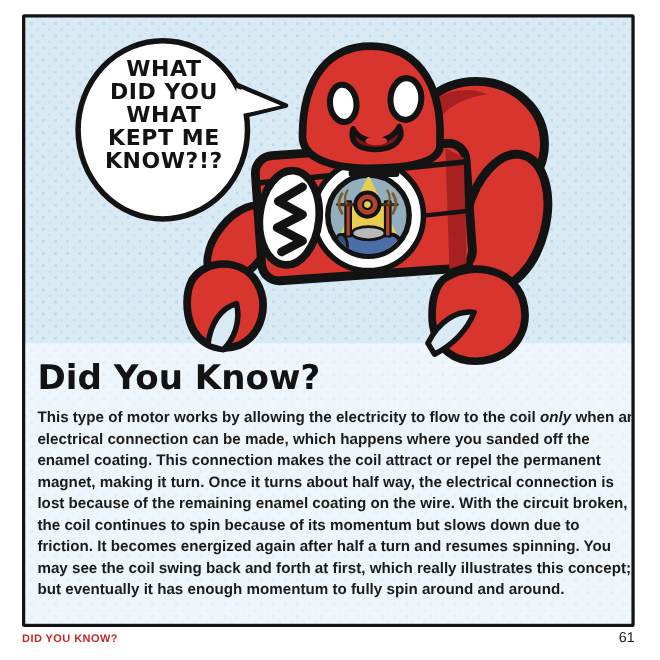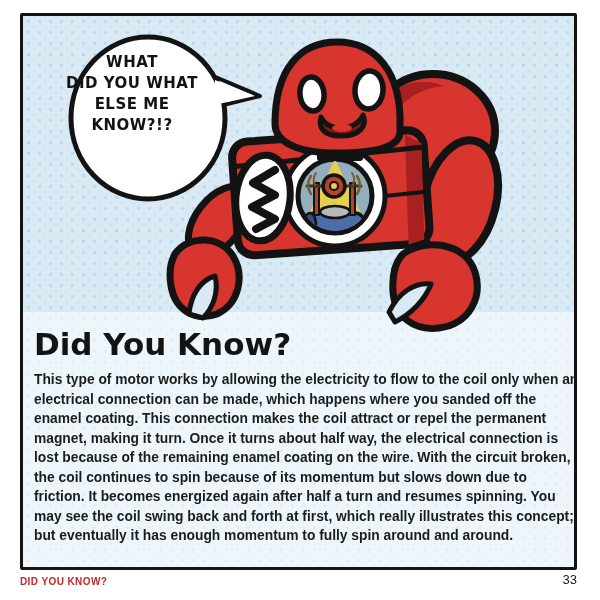--- a/index.html
+++ b/index.html
@@ -17,36 +17,36 @@
     background-size:11px 11px,11px 11px;
     background-position:0 0,5.5px 5.5px;
     overflow:hidden;
   }
   .text-zone-overlay{
     position:absolute;left:0;top:296px;width:551px;height:255px;
     background:rgba(255,255,255,0.55);
   }
   svg.art{position:absolute;left:0;top:0;width:551px;height:551px;}
   .bubble-text{
-    position:absolute;left:33px;top:36px;width:152px;
+    position:absolute;left:50px;top:36px;width:152px;
     text-align:center;color:#131313;
     font-family:"DejaVu Sans",sans-serif;font-weight:bold;
-    font-size:15px;line-height:21px;letter-spacing:0.5px;
+    font-size:20px;line-height:21px;letter-spacing:0.5px;
   }
   .dyk-heading{
     position:absolute;left:11px;top:310px;
     font-family:"DejaVu Sans",sans-serif;font-weight:bold;
     font-size:31px;color:#131313;letter-spacing:0px;
   }
   .dyk-paragraph{
     position:absolute;left:11px;top:354px;width:545px;
     font-family:"Liberation Sans",sans-serif;font-weight:600;
     font-size:13.8px;line-height:19.5px;color:#1c1c1c;
   }
-  .dyk-paragraph .it{text-align:center;}
+  .dyk-paragraph .it{font-style:italic;text-align:center;}
   .footer-left{
     position:absolute;left:20px;top:576px;
     font-family:"Liberation Sans",sans-serif;font-weight:bold;
     font-size:10px;letter-spacing:0.4px;color:#c2272d;
   }
   .footer-page{
     position:absolute;right:23px;top:572px;
     font-family:"Liberation Sans",sans-serif;
     font-size:13px;color:#1c1c1c;
   }
@@ -124,25 +124,25 @@
       <ellipse cx="289" cy="78" rx="12" ry="17" transform="rotate(-6 289 78)" fill="#ffffff" stroke="#131313" stroke-width="5.5"></ellipse>
       <ellipse cx="346" cy="74" rx="14" ry="19" transform="rotate(4 346 74)" fill="#ffffff" stroke="#131313" stroke-width="5.5"></ellipse>
       <path d="M 298,101 C 305,116 332,116 340,99 C 345,110 336,120 318,120 C 300,120 295,111 298,101 Z" fill="#7e1616" stroke="#131313" stroke-width="5"></path>
       <ellipse cx="319" cy="112" rx="10" ry="4" fill="#d7352e"></ellipse>
     </g>
   </svg>
 
   <div class="bubble-text">
     <div>WHAT</div>
     <div>DID YOU WHAT</div>
-    <div>ELSE ME</div>
+    <div>KEPT ME</div>
     <div>KNOW?!?</div>
   </div>
 
   <div class="dyk-heading">Did You Know?</div>
 
   <div class="dyk-paragraph">
     <span>This type of motor works by allowing the electricity to flow to the coil </span><span class="it">only</span><span> when an electrical connection can be made, which happens where you sanded off the enamel coating. This connection makes the coil attract or repel the permanent magnet, making it turn. Once it turns about half way, the electrical connection is lost because of the remaining enamel coating on the wire. With the circuit broken, the coil continues to spin because of its momentum but slows down due to friction. It becomes energized again after half a turn and resumes spinning. You may see the coil swing back and forth at first, which really illustrates this concept; but eventually it has enough momentum to fully spin around and around.</span>
   </div>
 </div>
 
 <div class="footer-left">DID YOU KNOW?</div>
-<div class="footer-page">33</div>
+<div class="footer-page">61</div>
 
 </body></html>

